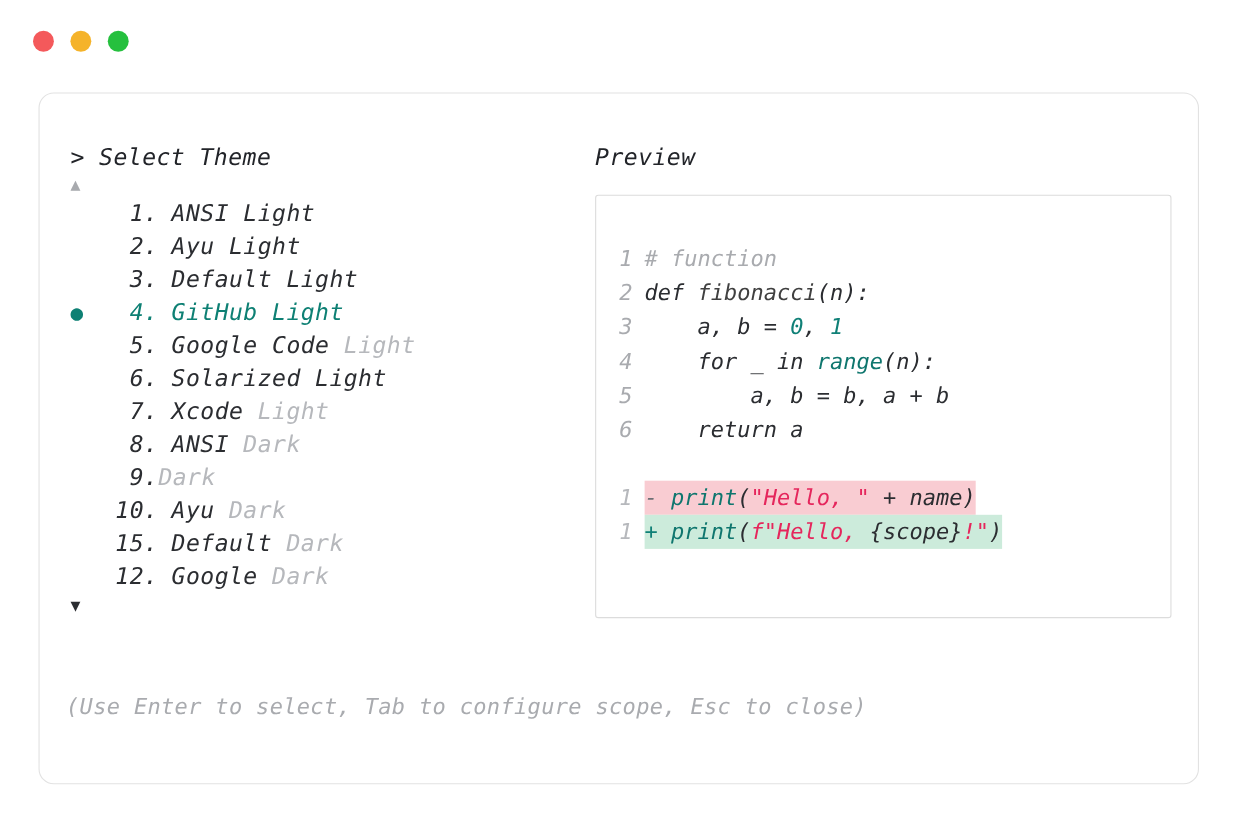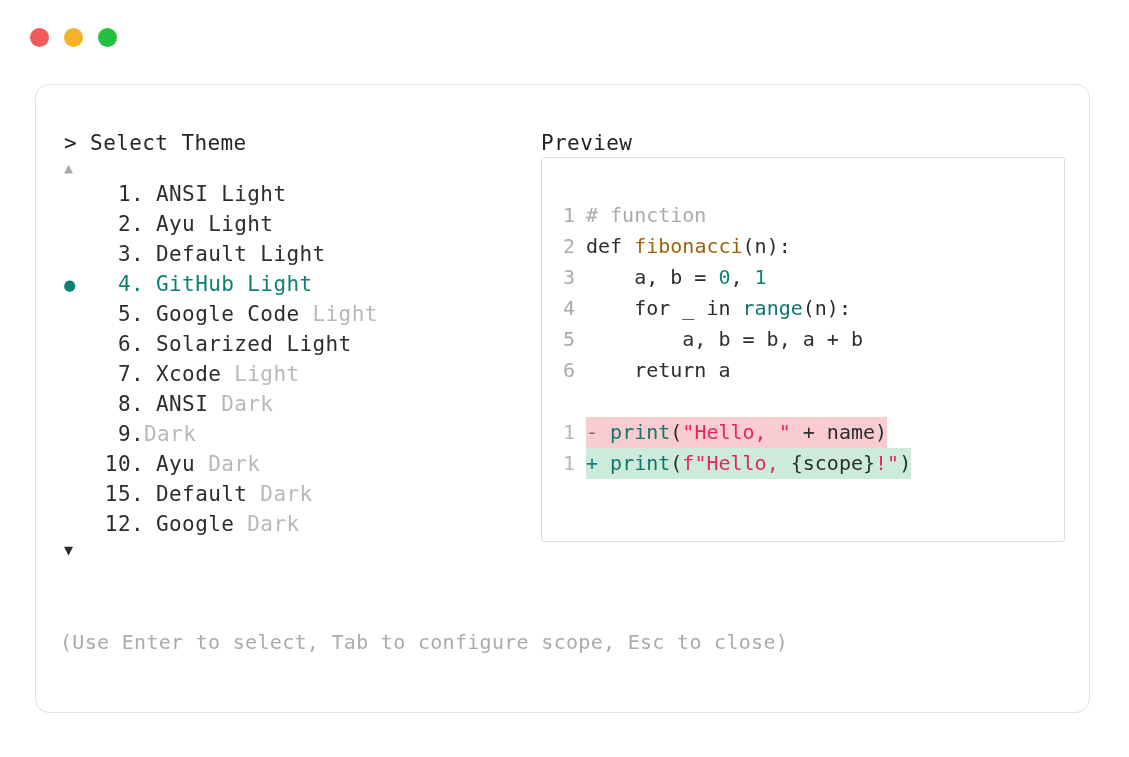--- a/index.html
+++ b/index.html
@@ -43,20 +43,21 @@
   
   .card {
     position: absolute;
     left: 35px;
     top: 84px;
     width: 1055px;
     height: 629px;
     background: #ffffff;
     border: 1px solid #e2e2e2;
     border-radius: 14px;
+    font-style: italic;
   }
 
   
   .left-pane {
     position: absolute;
     left: 28px;
     top: 44px;
     width: 470px;
   }
 
@@ -133,20 +134,21 @@
     position: absolute;
     left: 505px;
     top: 44px;
     width: 525px;
   }
   .preview-title {
     font-size: 21px;
     line-height: 28px;
     color: #222429;
     letter-spacing: 0.4px;
+    margin-bottom: 20px;
     white-space: pre;
   }
   .preview-box {
     width: 524px;
     height: 385px;
     border: 1px solid #dcdcdc;
     border-radius: 3px;
     background: #ffffff;
     padding: 42px 0 0 0;
     overflow: hidden;
@@ -165,21 +167,21 @@
     flex: 0 0 44px;
     text-align: right;
     color: #a9abaf;
     padding-right: 11px;
     white-space: pre;
   }
   .code-text { white-space: pre; color: #2b2d31; }
 
   .tok-comment  { color: #a9abaf; }
   .tok-keyword  { color: #2b2d31; }
-  .tok-func     { color: #a16207; }
+  .tok-func     { color: #404040; }
   .tok-builtin  { color: #0f766e; }
   .tok-number   { color: #108077; }
   .tok-string   { color: #e5265c; }
   .tok-plain    { color: #2b2d31; }
 
   .code-blank { height: 31px; }
 
   
   .diff-row { display: flex; align-items: baseline; height: 31px; white-space: pre; }
   .diff-row .gutter { color: #b6b8bc; }

